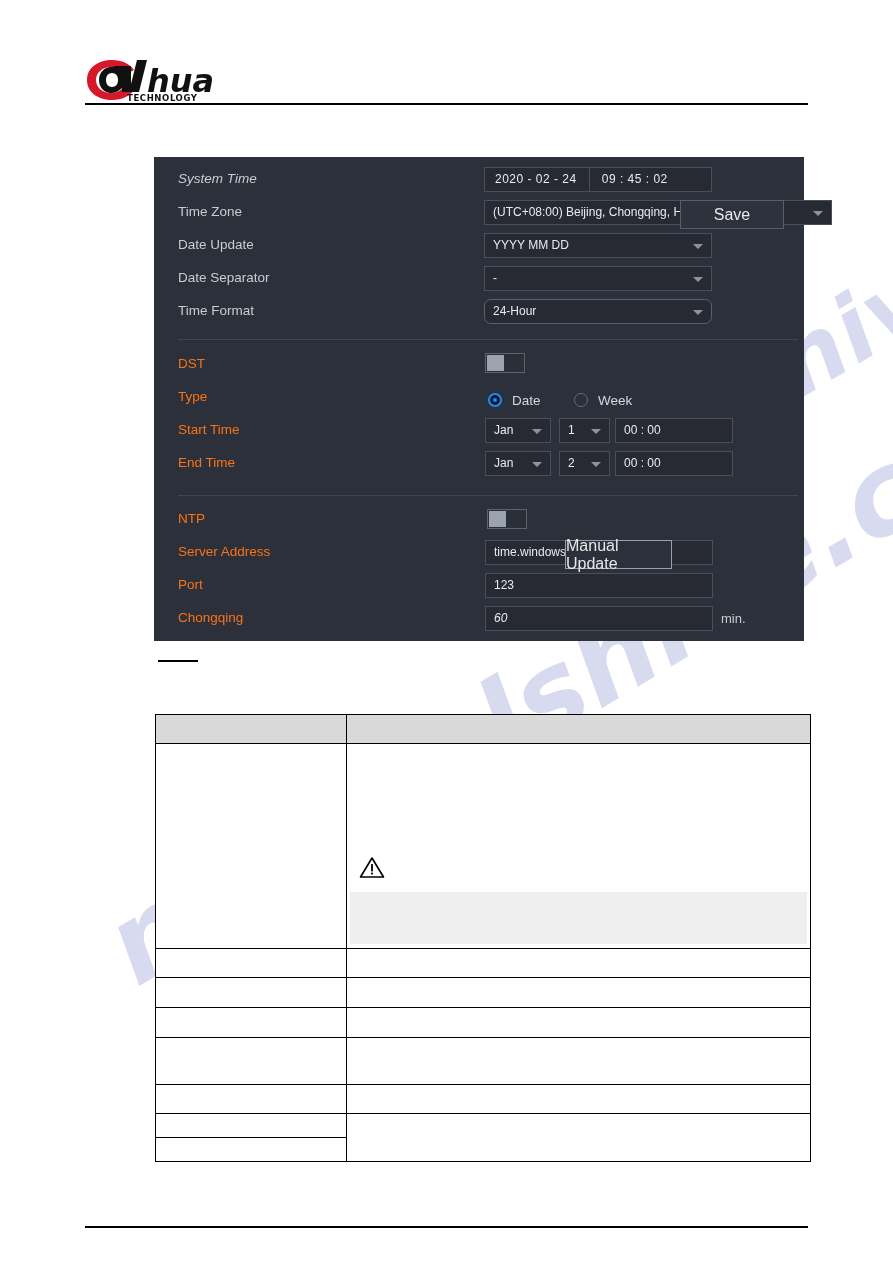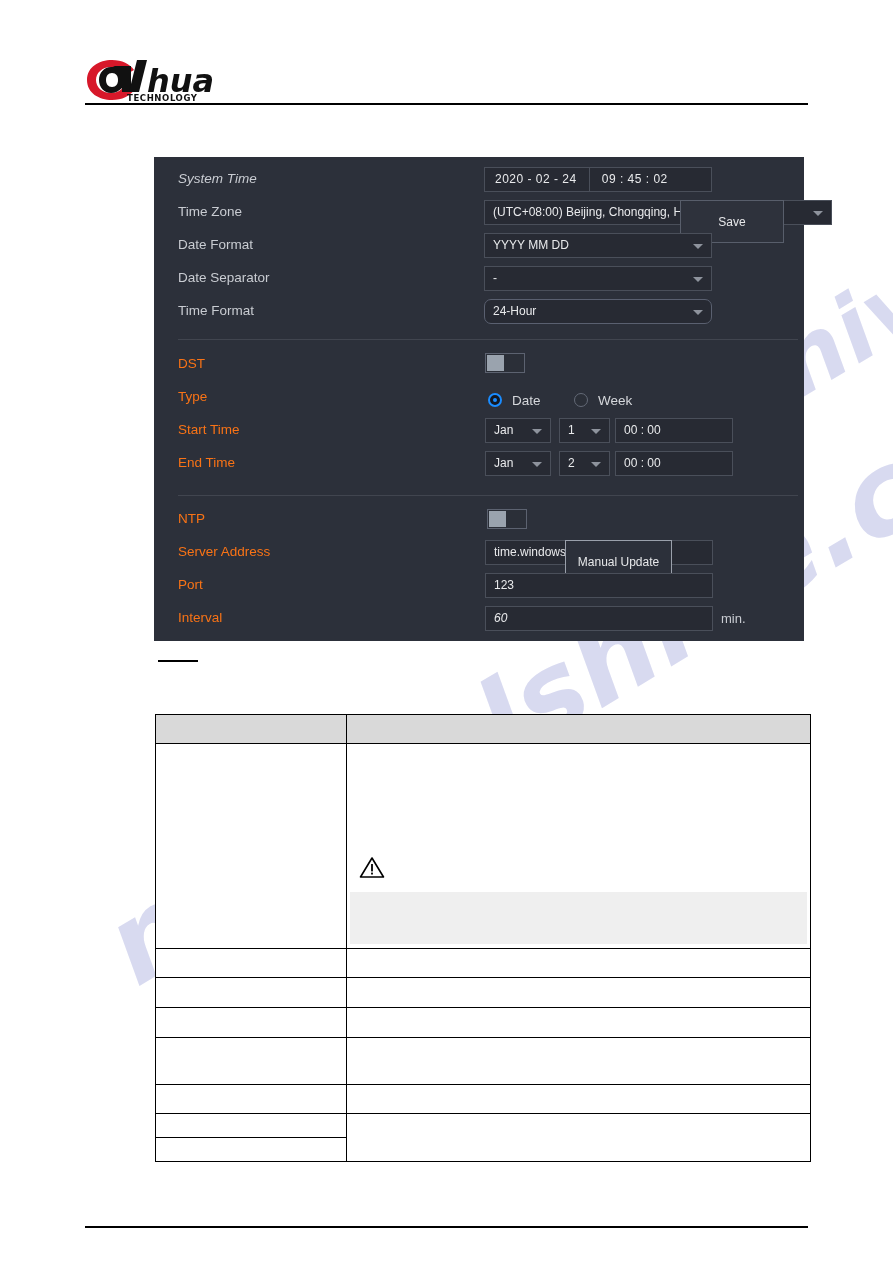--- a/index.html
+++ b/index.html
@@ -202,22 +202,22 @@
     color: #d6d8dc;
     font-size: 13.5px;
   }
 
   .btn {
     position: absolute;
     box-sizing: border-box;
     background: #2e323c;
     border: 1px solid #585e6b;
     color: #e7e8ea;
-    font-size: 12px;
-    height: 43px;
+    font-size: 16px;
+    height: 29px;
     display: flex;
     align-items: center;
     justify-content: center;
     cursor: pointer;
   }
 
   .unit {
     position: absolute;
     color: #c9ccd2;
     font-size: 13px;
@@ -326,21 +326,21 @@
       <span class="dt-time">09 : 45 : 02</span>
     </div>
 
     <div class="lbl" style="top:38px;">Time Zone</div>
     <div class="field" style="left:330px; top:43px; width:348px; padding-right:22px;">
       <span>(UTC+08:00) Beijing, Chongqing, Hong Kong, ...</span>
       <span class="caret"></span>
     </div>
     <div class="btn" style="left:526px; top:43px; width:104px;">Save</div>
 
-    <div class="lbl" style="top:71px;">Date Format</div>
+    <div class="lbl" style="top:71px;">Date Update</div>
     <div class="field" style="left:330px; top:76px; width:228px; padding-right:22px;">
       <span>YYYY MM DD</span>
       <span class="caret"></span>
     </div>
 
     <div class="lbl" style="top:104px;">Date Separator</div>
     <div class="field" style="left:330px; top:109px; width:228px; padding-right:22px;">
       <span>-</span>
       <span class="caret"></span>
     </div>
@@ -409,21 +409,21 @@
     <div class="field" style="left:331px; top:383px; width:228px;">
       <span>time.windows.com</span>
     </div>
     <div class="btn" style="left:411px; top:383px; width:107px; background:#2c303a; border-color:#9aa0ab;">Manual Update</div>
 
     <div class="lbl dim" style="top:411px;">Port</div>
     <div class="field" style="left:331px; top:416px; width:228px;align-items:center;">
       <span>123</span>
     </div>
 
-    <div class="lbl dim" style="top:444px;">Interval</div>
+    <div class="lbl dim" style="top:444px;">Chongqing</div>
     <div class="field" style="left:331px; top:449px; width:228px;font-style:italic;">
       <span>60</span>
     </div>
     <div class="unit" style="left:567px; top:449px;">min.</div>
   </div>
 
 </div>
 
 <div id="panel-underline"></div>
 

